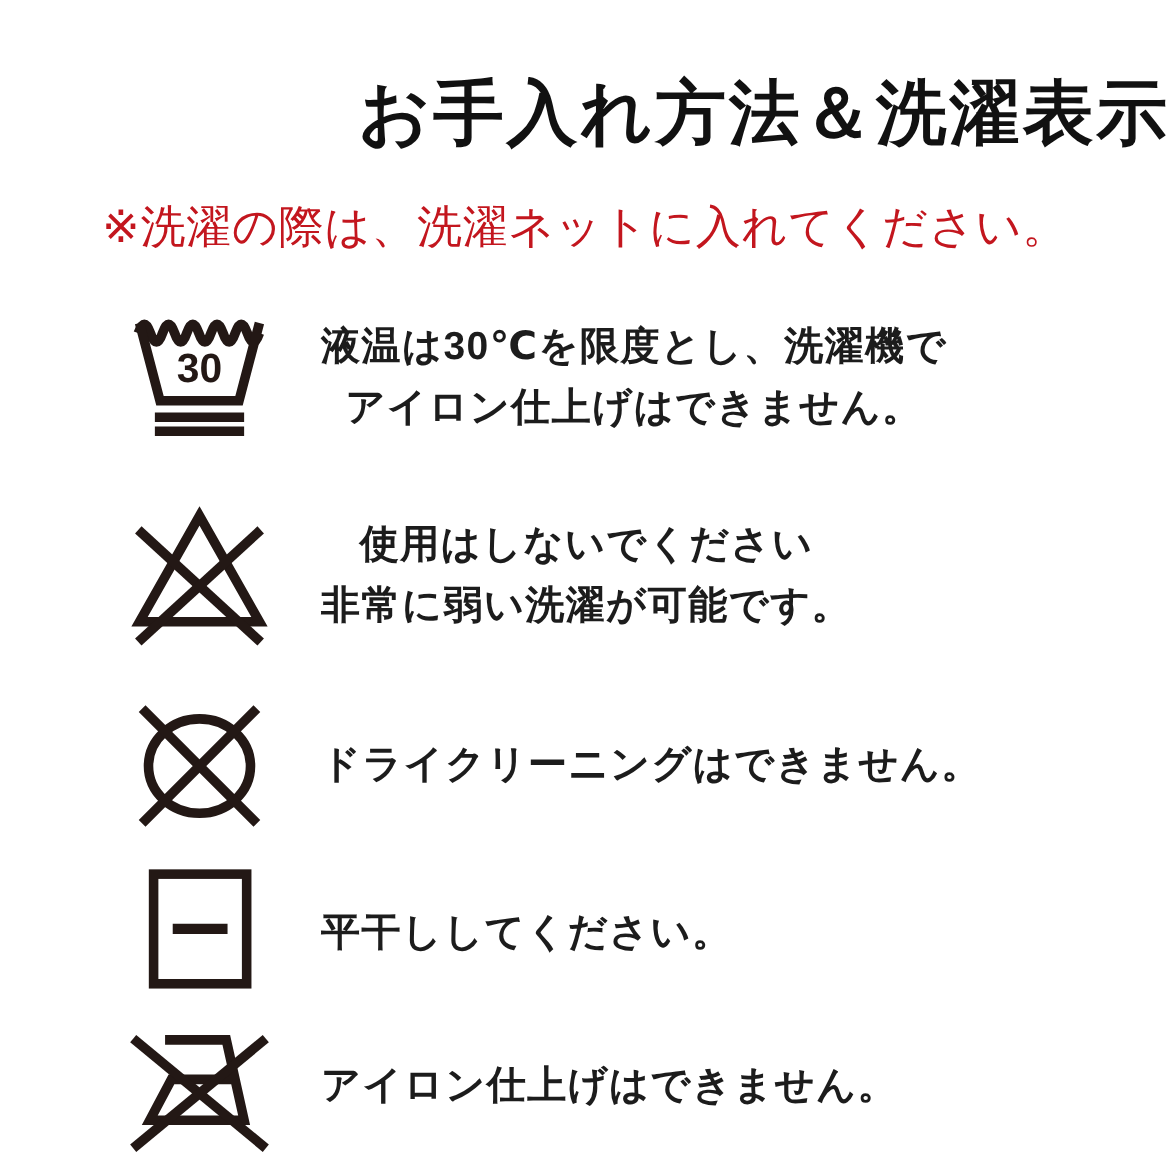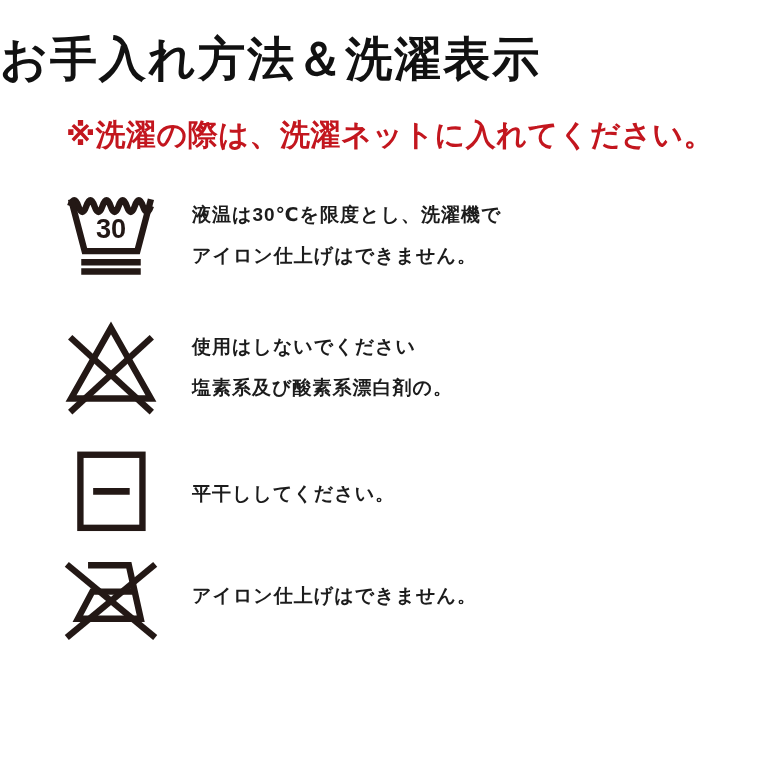--- a/index.html
+++ b/index.html
@@ -5,60 +5,61 @@
   * { margin: 0; padding: 0; box-sizing: border-box; }
   html, body { background: #ffffff; }
   body {
     width: 780px;
     height: 780px;
     overflow: hidden;
     font-family: "Liberation Sans", "DejaVu Sans", sans-serif;
     background: #ffffff;
   }
   .page-title {
-    margin-top: 28px;
-    text-align: left;
+    margin-top: 44px;
+    text-align: right;
     font-size: 47px;
     font-weight: 800;
     letter-spacing: 2px;
     color: #111111;
   }
   .notice {
     margin-top: 24px;
     text-align: center;
     font-size: 30px;
-    font-weight: 700;
+    font-weight: 400;
     letter-spacing: 0.5px;
     color: #C3161E;
   }
   .care-list { margin-top: 28px; }
   .care-row {
     display: flex;
     align-items: center;
-    padding-left: 36px;
+    padding-left: 58px;
   }
   .care-row.gap-lg { margin-bottom: 30px; }
   .care-row.gap-md { margin-bottom: 24px; }
   .care-row.gap-sm { margin-bottom: 10px; }
   .care-row.gap-xs { margin-bottom: 6px; }
   .icon-box {
     flex: none;
     width: 150px;
     display: flex;
     justify-content: center;
     align-items: center;
   }
   .icon-box svg { display: block; }
   .care-text {
     margin-left: 6px;
-    font-size: 19px;
+    font-size: 26px;
     font-weight: 700;
     line-height: 41px;
     letter-spacing: 1px;
     color: #1c1c1c;
+    text-align: center;
   }
   svg .stroke {
     fill: none;
     stroke: #231815;
     stroke-width: 7.5;
     stroke-linecap: butt;
     stroke-linejoin: miter;
   }
   svg .thick { stroke-width: 8; }
   svg text {
@@ -98,24 +99,36 @@
     <div class="care-row gap-md">
       <div class="icon-box">
         <svg width="102" height="102" viewBox="0 0 120 120" aria-hidden="true">
           <path class="stroke" d="M60,14 L13,97 L107,97 Z"></path>
           <path class="stroke" d="M12,25 L108,113"></path>
           <path class="stroke" d="M108,25 L12,113"></path>
         </svg>
       </div>
       <div class="care-text">
         <div>使用はしないでください</div>
-        <div>塩素系及び酸素系漂白剤の。</div>
+        <div>非常に弱い洗濯が可能です。</div>
       </div>
     </div>
 
+    <div class="care-row gap-sm">
+      <div class="icon-box">
+        <svg width="102" height="102" viewBox="0 0 120 120" aria-hidden="true">
+          <ellipse class="stroke" cx="60" cy="62" rx="40" ry="37"></ellipse>
+          <path class="stroke" d="M15,17 L105,107"></path>
+          <path class="stroke" d="M105,17 L15,107"></path>
+        </svg>
+      </div>
+      <div class="care-text">
+        <div>ドライクリーニングはできません。</div>
+      </div>
+    </div>
 
     <div class="care-row">
       <div class="icon-box">
         <svg width="102" height="102" viewBox="0 0 120 120" aria-hidden="true">
           <rect class="stroke" x="24" y="15" width="73" height="86"></rect>
           <path class="stroke thick" d="M39,58 L82,58"></path>
         </svg>
       </div>
       <div class="care-text">
         <div>平干ししてください。</div>

